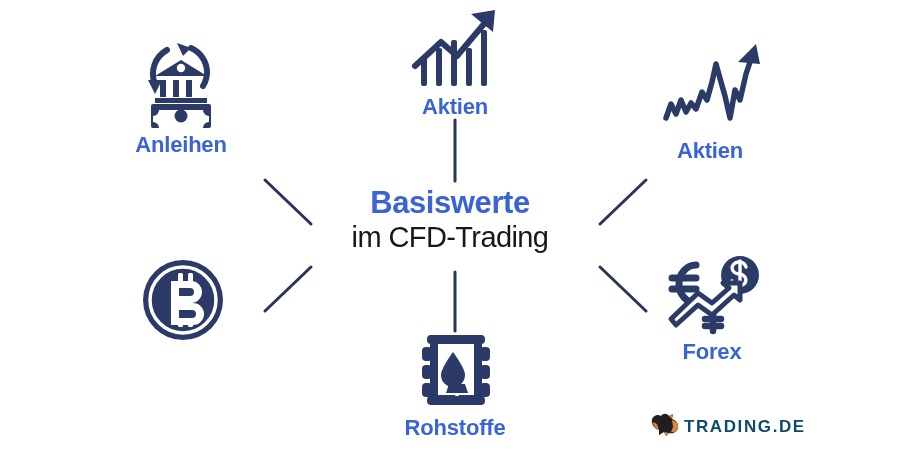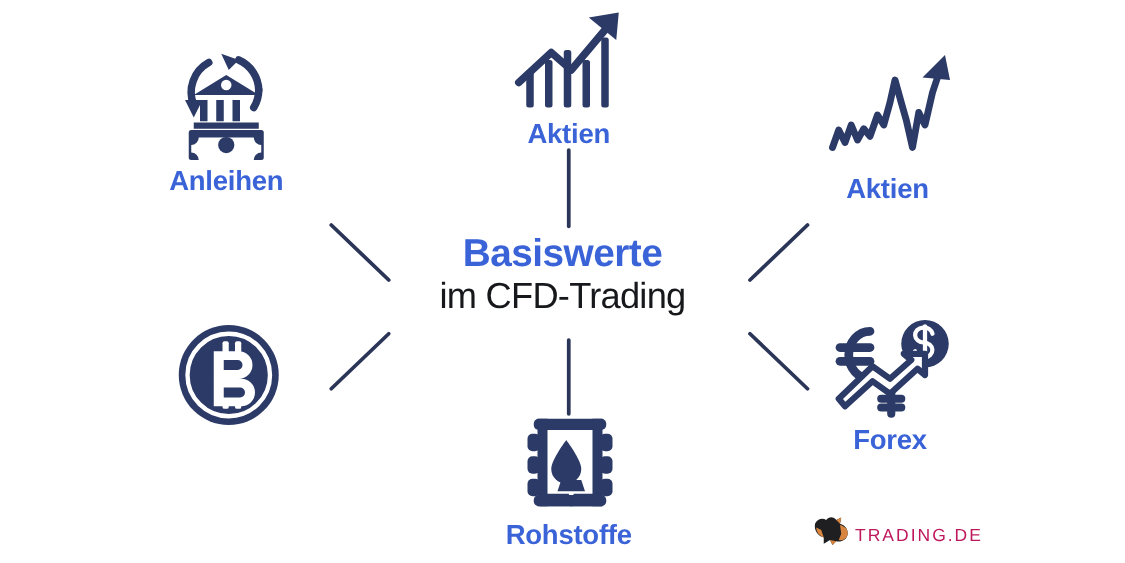--- a/index.html
+++ b/index.html
@@ -95,23 +95,23 @@
   
   #brand-logo {
     position: absolute;
     left: 648px;
     top: 411px;
     display: flex;
     align-items: center;
     gap: 2px;
   }
   #brand-logo .brand-text {
-    font-size: 14px;
-    font-weight: normal;
-    color: #be185d;
+    font-size: 17px;
+    font-weight: bold;
+    color: #0c4a6e;
     letter-spacing: 1.6px;
   }
 </style>
 </head>
 <body>
 
 <div id="canvas">
 
   <svg id="connectors" viewBox="0 0 900 450" width="900" height="450">
     <line x1="455" y1="120" x2="455" y2="181" stroke="#2b3557" stroke-width="3" stroke-linecap="round"></line>

